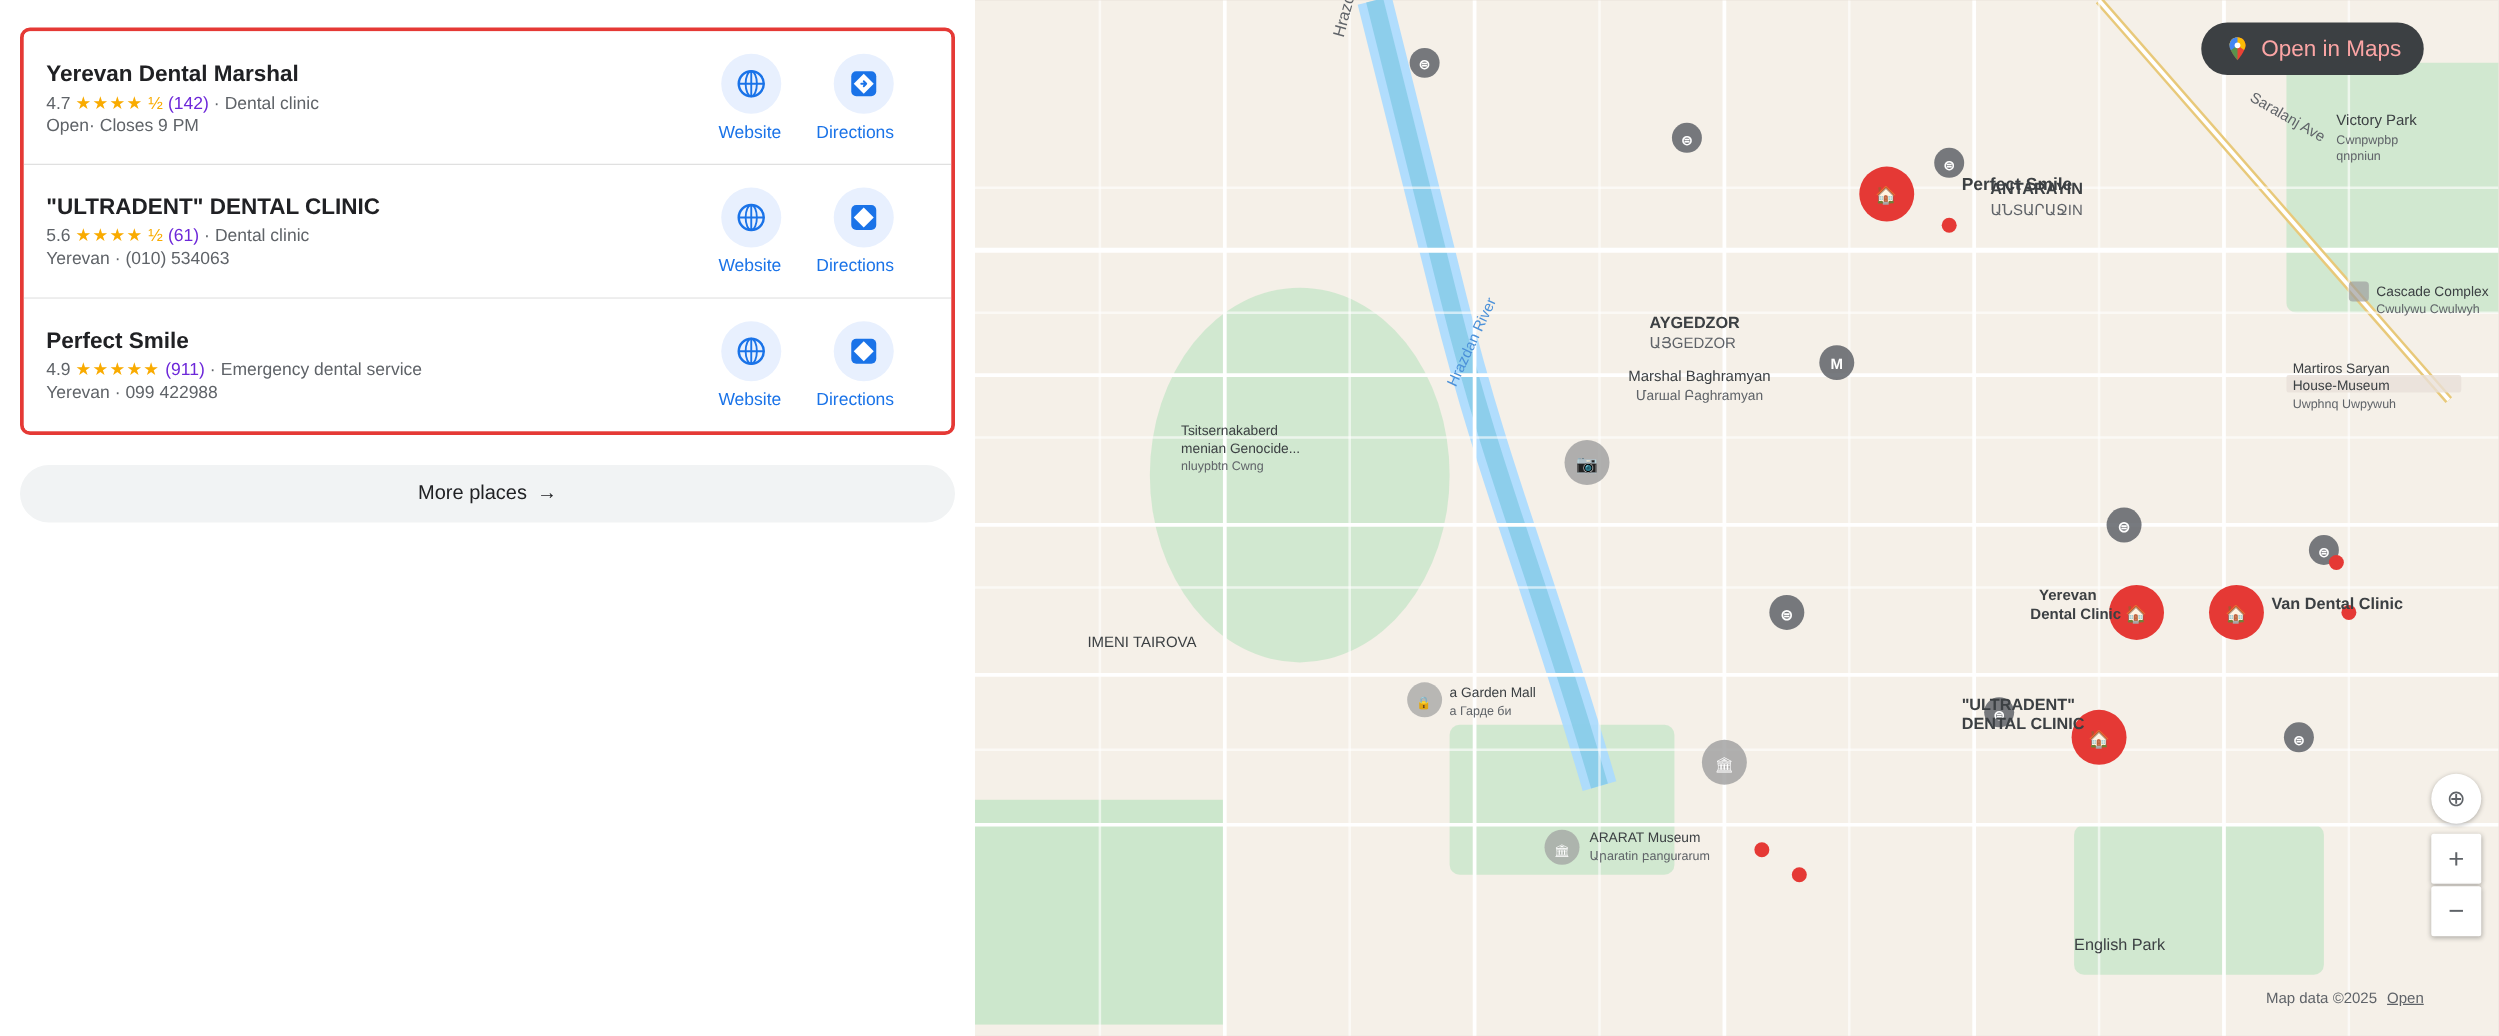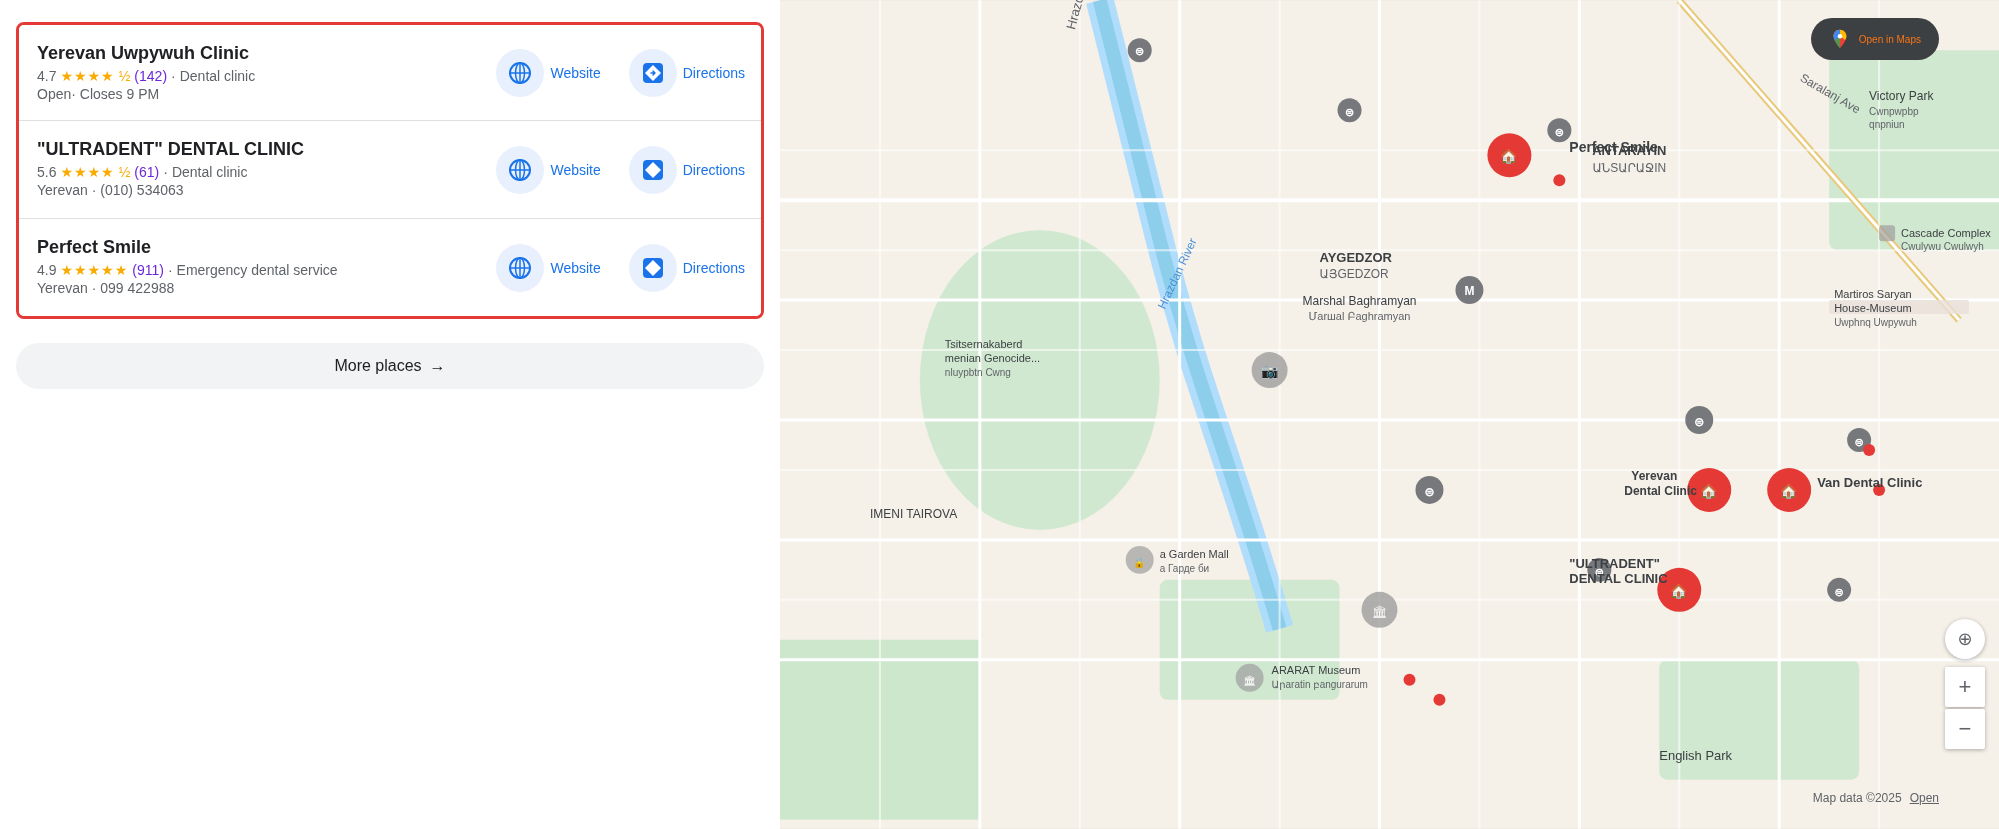--- a/index.html
+++ b/index.html
@@ -110,22 +110,22 @@
     }
 
     .action-pair {
       display: flex;
       gap: 28px;
       align-items: center;
     }
 
     .action-btn {
       display: flex;
-      flex-direction: row;
-      align-items: center;
+      flex-direction: column;
+      align-items: flex-end;
       gap: 6px;
       cursor: pointer;
       text-decoration: none;
       background: none;
       border: none;
     }
 
     .action-icon {
       width: 48px;
       height: 48px;
@@ -179,25 +179,25 @@
       width: 100%;
       height: 100%;
     }
 
     
     .open-in-maps-btn {
       position: absolute;
       top: 18px;
       right: 60px;
       background: #3c4043;
-      color: #f97316;
+      color: #fca5a5;
       border: none;
       border-radius: 24px;
       padding: 10px 18px;
-      font-size: 10px;
+      font-size: 18px;
       font-weight: 500;
       cursor: pointer;
       display: flex;
       align-items: center;
       gap: 8px;
       z-index: 10;
     }
 
     .gmaps-logo {
       width: 22px;
@@ -258,21 +258,21 @@
     }
   </style>
 </head>
 <body>
 
 <div class="left-panel">
   <div class="results-list">
 
     <div class="result-item">
       <div class="result-info">
-        <div class="result-name">Yerevan Uwpywuh Clinic</div>
+        <div class="result-name">Yerevan Dental Marshal</div>
         <div class="result-meta">
           <span class="rating">4.7</span>
           <span class="stars">★★★★</span>
             <span class="half-star">½</span>
           <span class="review-count">(142)</span>
           <span class="dot-sep">·</span>
           <span class="category">Dental clinic</span>
         </div>
         <div class="open-status">
           <span>Open</span><span>· Closes 9 PM</span>

